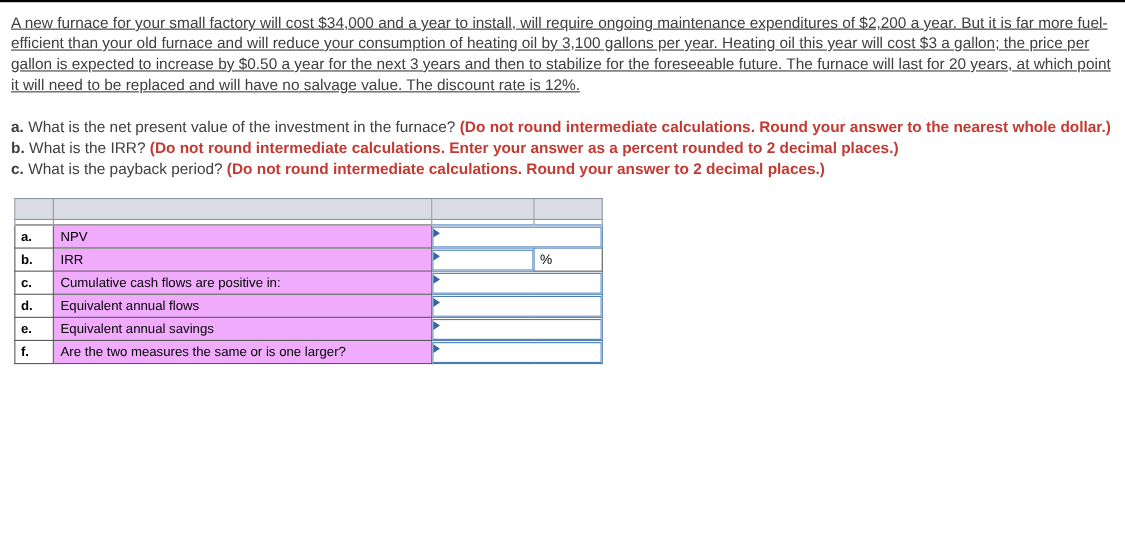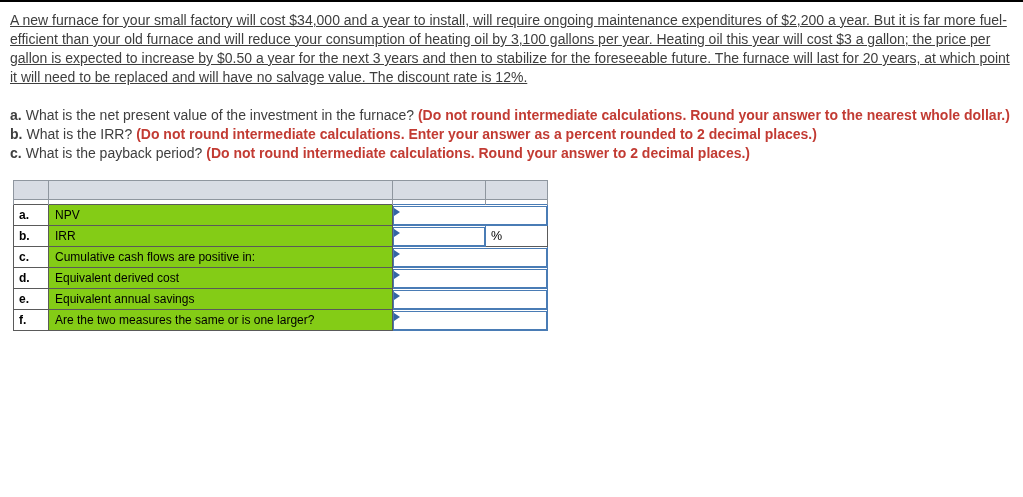--- a/index.html
+++ b/index.html
@@ -50,21 +50,21 @@
   }
 
   tr.datarow { height: 21px; }
   tr.datarow td { border: 1px solid #5a5a5a; }
 
   td.lt {
     font-weight: bold;
     padding: 0 0 0 5px;
     background: #ffffff;
   }
-  td.lb { padding: 0 0 0 6px; background: #84cc16; margin-left: 33px; }
+  td.lb { padding: 0 0 0 6px; background: #f0abfc; margin-left: 33px; }
 
   td.ic { padding: 0; border: 1px solid #4a7cb5 !important; }
   .ibox {
     position: relative;
     height: 19px;
     width: 100%;
     border: 1px solid #4a7cb5;
     background: #ffffff;
   }
   .ibox input {
@@ -158,21 +158,21 @@
       <td class="ic" colspan="2">
         <div class="ibox">
           <span class="marker"></span>
           <input value="" style="">
         </div>
       </td>
     </tr>
 
     <tr class="datarow">
       <td class="lt">d.</td>
-      <td class="lb">Equivalent derived cost</td>
+      <td class="lb">Equivalent annual flows</td>
       <td class="ic" colspan="2">
         <div class="ibox">
           <span class="marker"></span>
           <input value="" style="">
         </div>
       </td>
     </tr>
 
     <tr class="datarow">
       <td class="lt">e.</td>

